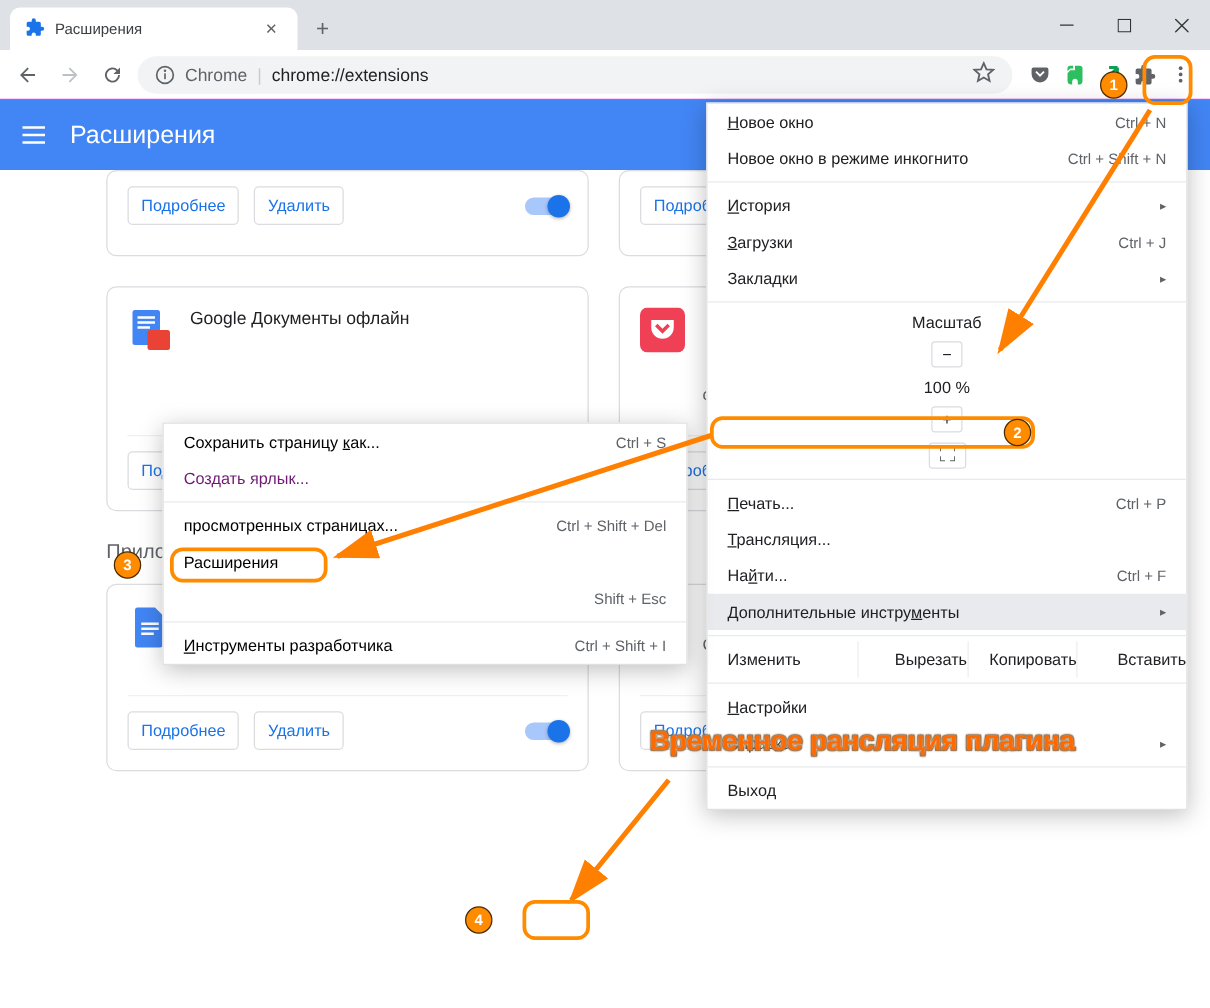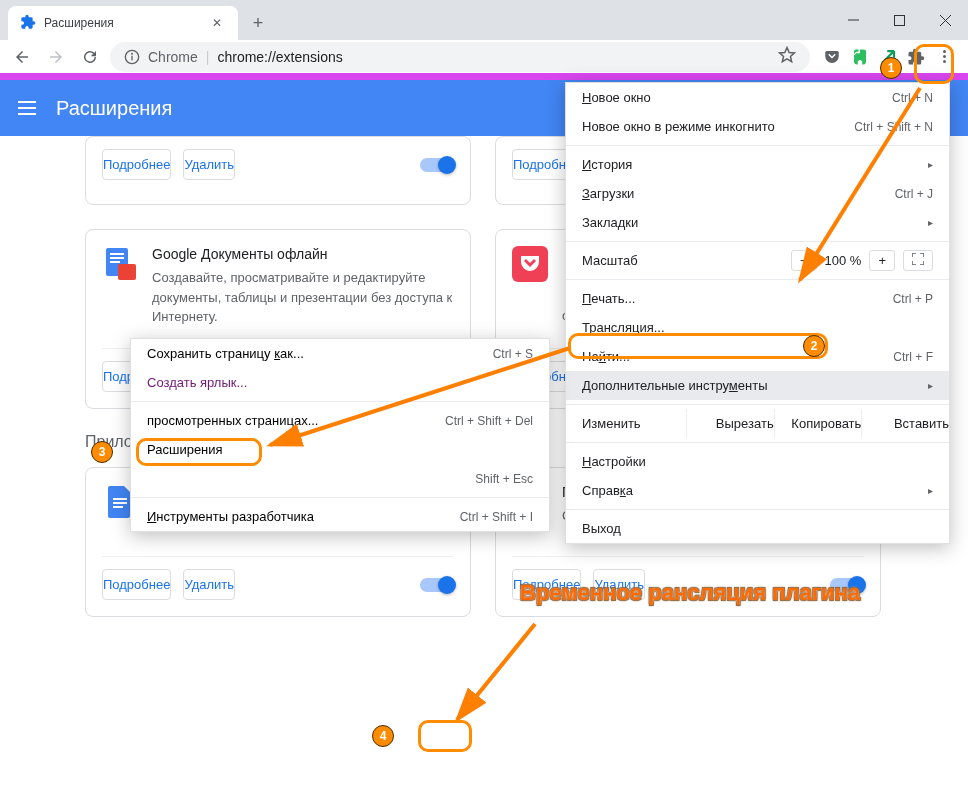--- a/index.html
+++ b/index.html
@@ -5,58 +5,58 @@
 * { margin: 0; padding: 0; box-sizing: border-box; font-family: "Segoe UI", Arial, sans-serif; }
 body { background: #fff; width: 968px; height: 806px; position: relative; overflow: hidden; }
 
 .titlebar { height: 40px; background: #dee1e6; display: flex; align-items: flex-end; }
 .tab { background: #fff; border-radius: 8px 8px 0 0; height: 34px; margin-left: 8px; padding: 0 12px; display: flex; align-items: center; gap: 8px; width: 230px; font-size: 12px; color: #3c4043; }
 .tab-x { color: #5f6368; cursor: pointer; padding: 0 4px; margin-left: auto; }
 .newtab { width: 28px; height: 28px; display: flex; align-items: center; justify-content: center; color: #5f6368; font-size: 18px; margin-left: 6px; margin-bottom: 3px; }
 .winctrls { margin-left: auto; display: flex; height: 40px; }
 .winbtn { width: 46px; display: flex; align-items: center; justify-content: center; color: #444; }
 
-.navbar { height: 40px; background: #fff; border-bottom: 7px solid #d946ef; display: flex; align-items: center; padding: 0 8px; gap: 6px; }
+.navbar { height: 40px; background: #fff; border-bottom: 1px solid #d946ef; display: flex; align-items: center; padding: 0 8px; gap: 6px; }
 .navicon { color: #5f6368; width: 28px; height: 28px; display: flex; align-items: center; justify-content: center; border-radius: 50%; }
 .addrbar { flex: 1; background: #f1f3f4; border-radius: 16px; height: 30px; display: flex; align-items: center; padding: 0 14px; font-size: 14px; color: #5f6368; gap: 8px; }
 .addrbar .site { color: #202124; }
 .ext-icons { display: flex; gap: 8px; align-items: center; padding: 0 6px; }
 .ext-icon { width: 20px; height: 20px; display: flex; align-items: center; justify-content: center; }
 
 .bluehdr { background: #4285f4; color: #fff; height: 56px; display: flex; align-items: center; padding: 0 18px; gap: 20px; font-size: 20px; }
 .hamb { display: flex; flex-direction: column; gap: 4px; }
 .hamb span { width: 18px; height: 2px; background: #fff; }
 
 .content { padding: 0 85px; background: #fff; }
 .row { display: flex; gap: 24px; margin-bottom: 24px; }
 .card { border: 1px solid #dadce0; border-radius: 8px; padding: 16px; width: 386px; background: #fff; }
-.card-body { display: flex; gap: 14px; min-height: 90px; }
+.card-body { display: flex; gap: 14px; min-height: 90px; text-align: center; }
 .card-icon { width: 36px; height: 36px; flex-shrink: 0; }
 .card-title { font-size: 14px; color: #202124; margin-bottom: 6px; }
 .card-desc { font-size: 13px; color: #5f6368; line-height: 1.5; }
 .card-foot { display: flex; align-items: center; gap: 12px; border-top: 1px solid #f0f0f0; padding-top: 12px; margin-top: 12px; }
-.btnlink { border: 1px solid #dadce0; background: #fff; color: #1a73e8; border-radius: 4px; padding: 7px 0; font-size: 13px; cursor: pointer; }
+.btnlink { border: 1px solid #dadce0; background: #fff; color: #1a73e8; border-radius: 4px; padding: 7px 10px; font-size: 13px; cursor: pointer; }
 .toggle { width: 34px; height: 14px; border-radius: 8px; position: relative; margin-left: auto; }
 .toggle.on { background: #a8c7fa; }
 .toggle.on::after { content:""; position:absolute; width:18px; height:18px; background:#1a73e8; border-radius:50%; right:-2px; top:-2px; box-shadow: 0 1px 3px rgba(0,0,0,.3); }
 .section-title { font-size: 16px; color: #5f6368; margin: 24px 0 16px; }
 
 .footrow { display: flex; align-items: center; gap: 12px; padding: 8px 0; }
 
 
 .ctx { position: absolute; background: #fff; box-shadow: 0 4px 18px rgba(0,0,0,.25); font-size: 13px; color: #202124; z-index: 50; border: 1px solid #e0e0e0; }
 .ctx-item { padding: 7px 16px; display: flex; align-items: center; gap: 30px; white-space: nowrap; }
 .ctx-sc { margin-left: auto; color: #5f6368; font-size: 12px; }
 .ctx-sep { height: 1px; background: #e8eaed; margin: 4px 0; }
 .ctx-arw { margin-left: auto; font-size: 10px; color: #5f6368; }
 .ctx-hl { background: #e8eaed; gap: 33px; }
 .ctx-row { display: flex; }
 .ctx-row > div { flex:1; text-align:right; padding: 7px 0; border-left: 1px solid #eee; font-size: 13px; }
 .ctx-row > div:first-child { border-left: none; text-align: left; padding-left: 16px; flex: 1.2; }
-.zoom-row { display:flex; align-items:center; padding: 4px 16px; gap: 8px; }
+.zoom-row { display:flex; align-items:center; padding: 4px 16px; gap: 8px; flex-direction: column; }
 .zoom-row span.lbl { flex: 1; }
 .zbtn { border:1px solid #dadce0; padding: 2px 8px; border-radius: 3px; }
 
 .submenu { position: absolute; left: 130px; top: 338px; width: 420px; background:#fff; box-shadow: 0 4px 18px rgba(0,0,0,.25); border: 1px solid #e0e0e0; z-index: 60; font-size: 13px; }
 
 
 .marker { position: absolute; width: 22px; height: 22px; background: #ff8c00; border: 1px solid #4a2b00; color: #fff; border-radius: 50%; display: flex; align-items: center; justify-content: center; font-size: 12px; font-weight: bold; z-index: 200; }
 .hlbox { position: absolute; border: 3px solid #ff8c00; border-radius: 10px; z-index: 150; pointer-events: none; }
 .arrow { position: absolute; z-index: 120; pointer-events: none; }
 .annot { position: absolute; color: #ff6a00; font-weight: bold; font-size: 22px; text-shadow: 0 0 3px #fff, 1px 1px 1px #703800, -1px -1px 1px #703800, 1px -1px 1px #703800, -1px 1px 1px #703800; z-index: 180; text-align: center; line-height: 1.15; }
@@ -192,21 +192,20 @@
           <svg width="36" height="36" viewBox="0 0 36 36">
               <rect x="4" y="2" width="22" height="28" rx="2" fill="#4285f4"></rect>
               <rect x="8" y="7" width="14" height="2" fill="#fff"></rect>
               <rect x="8" y="11" width="14" height="2" fill="#fff"></rect>
               <rect x="8" y="15" width="10" height="2" fill="#fff"></rect>
               <rect x="16" y="18" width="18" height="16" rx="2" fill="#ea4335"></rect>
             </svg>
         </div>
         <div>
           <div class="card-title">Google Документы офлайн</div>
-          <div class="card-desc">Создавайте, просматривайте и редактируйте документы, таблицы и презентации без доступа к Интернету.</div>
         </div>
       </div>
       <div class="card-foot">
         <button class="btnlink" style="color:#1a73e8">Подробнее</button>
         <button class="btnlink">Удалить</button>
         <div class="toggle on"></div>
       </div>
     </div>
     <div class="card">
       <div class="card-body">

